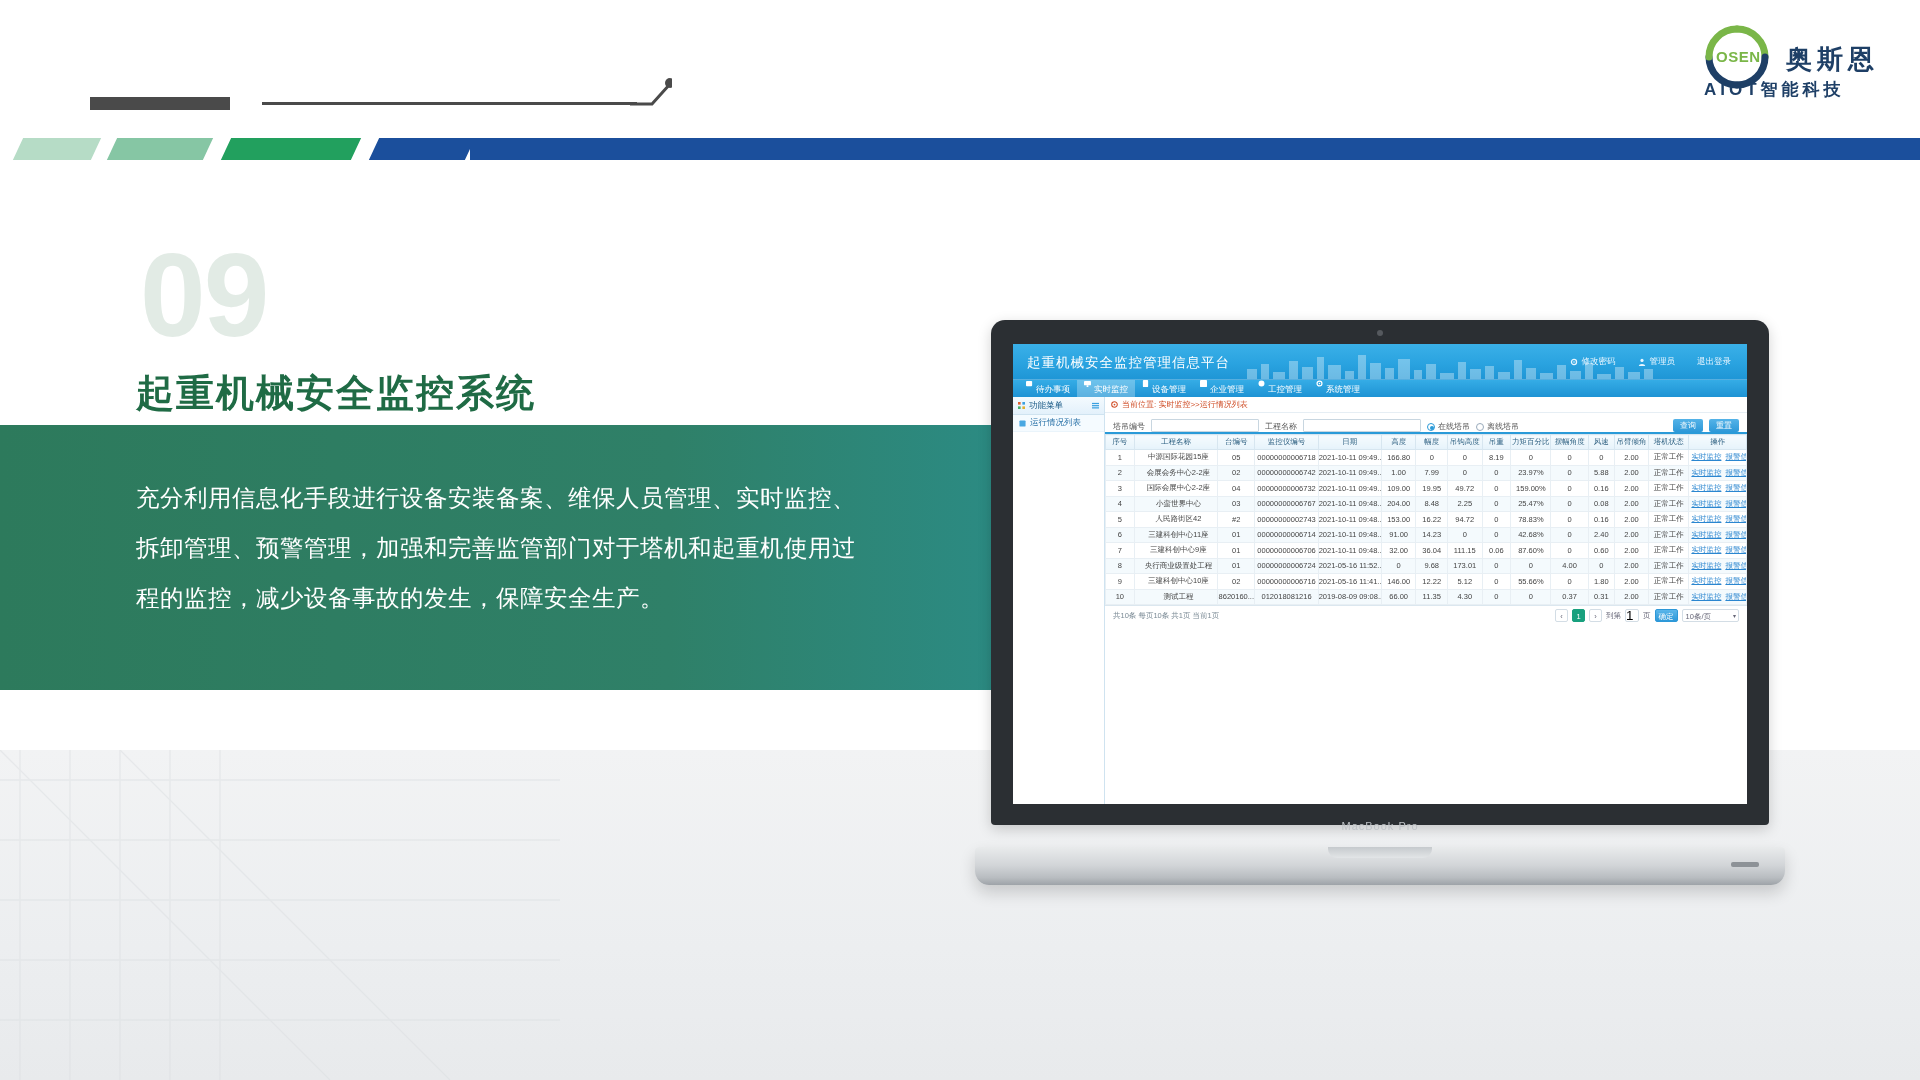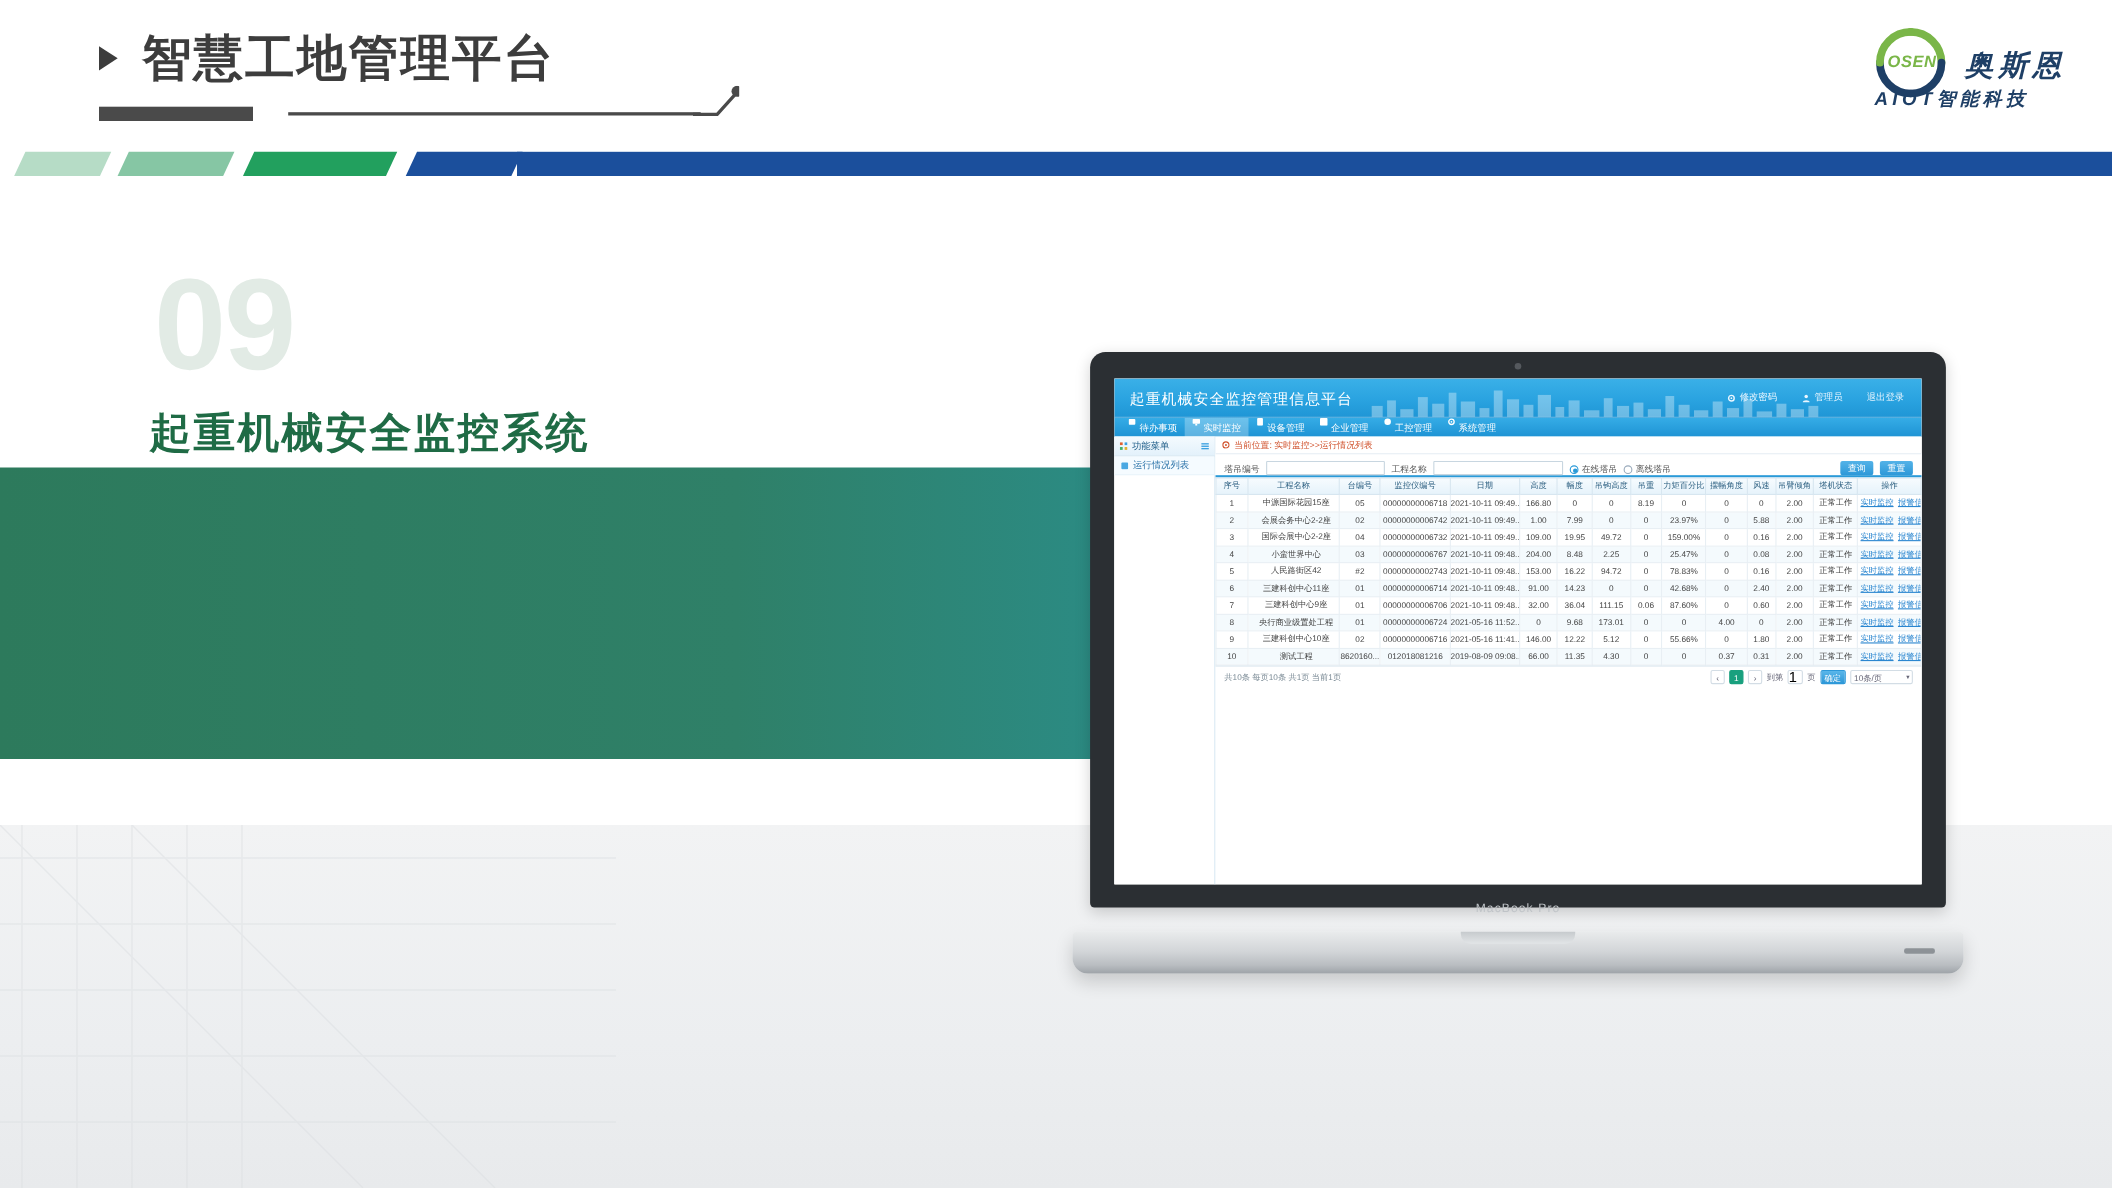--- a/index.html
+++ b/index.html
@@ -17,21 +17,21 @@
   .hdr-title { font-size:45px; font-weight:bold; color:#3d3d3d; letter-spacing:2px; line-height:1; }
   .hdr-rule { position:absolute; left:262px; top:102px; width:375px; height:3px; background:#4a4a4a; }
   .hdr-rule-thick { position:absolute; left:90px; top:97px; width:140px; height:13px; background:#4a4a4a; }
   .hdr-tick { position:absolute; left:630px; top:78px; width:42px; height:28px; }
 
   .bar-row { position:absolute; left:0; top:138px; width:1920px; height:22px; }
   .bar-slant { position:absolute; top:0; height:22px; transform: skewX(-25deg); }
   .bar-blue { position:absolute; left:470px; top:0; right:0; height:22px; background:#1b4f9c; }
 
   
-  .logo { position:absolute; right:38px; top:18px; width:200px; height:88px;font-style:italic; }
+  .logo { position:absolute; right:38px; top:18px; width:200px; height:88px; }
   .logo-ring { position:absolute; left:22px; top:6px; width:66px; height:66px; }
   .logo-osen { position:absolute; left:34px; top:30px; font-size:15px; font-weight:bold; color:#7ab648; letter-spacing:0.5px; }
   .logo-cn { position:absolute; left:104px; top:24px; font-size:26px; font-weight:bold; color:#1e3f66; letter-spacing:5px; }
   .logo-sub { position:absolute; left:22px; top:60px; font-size:17px; font-weight:bold; color:#1e3f66; letter-spacing:4px; white-space:nowrap; }
 
   
   .bignum { position:absolute; left:140px; top:236px; font-size:118px; font-weight:bold; color:#e2ebe5; line-height:1; letter-spacing:-2px; }
   .sec-title { position:absolute; left:136px; top:368px; font-size:38px; font-weight:bold; color:#1f6b45; letter-spacing:2px; }
 
   
@@ -122,24 +122,20 @@
   .pg-in { width:14px; height:13px; border:1px solid #d3dde5; background:#fff; border-radius:2px; }
   .pg-sel { height:13px; border:1px solid #d3dde5; background:#fff; border-radius:2px; font-size:7.5px;
     color:#667; padding:0 27px 0 3px; line-height:13px; position:relative; }
   .pg-sel::after { content:"\25BE"; position:absolute; right:2px; top:0; font-size:6px; }
 </style>
 </head>
 <body>
 
 <div id="slide">
 
-  <div class="hdr-title-wrap">
-    <div class="hdr-arrow"></div>
-    <div class="hdr-title">智慧工地管理平台</div>
-  </div>
   <div class="hdr-rule-thick"></div>
   <div class="hdr-rule"></div>
   <svg class="hdr-tick" viewBox="0 0 42 28">
     <path d="M0 26 L22 26 L40 6" stroke="#4a4a4a" stroke-width="3" fill="none"></path>
     <circle cx="40" cy="5" r="5" fill="#4a4a4a"></circle>
   </svg>
 
   <div class="bar-row">
     <div class="bar-slant" style="left:18px;width:78px;background:#b6dcc6;"></div>
     <div class="bar-slant" style="left:112px;width:96px;background:#86c6a4;"></div>
@@ -158,20 +154,21 @@
     <div class="logo-osen">OSEN</div>
     <div class="logo-cn">奥斯恩</div>
     <div class="logo-sub">AIOT智能科技</div>
   </div>
 
   <div class="bignum">09</div>
   <div class="sec-title">起重机械安全监控系统</div>
 
   <div class="green-band"></div>
   <div class="green-band-tail"></div>
+  <div class="band-text">充分利用信息化手段进行设备安装备案、维保人员管理、实时监控、拆卸管理、预警管理，加强和完善监管部门对于塔机和起重机使用过程的监控，减少设备事故的发生，保障安全生产。</div>
 
   <div class="bottom-gray"></div>
   <svg class="bottom-lines" viewBox="0 0 560 330">
     <g stroke="#dcdfe2" stroke-width="1.4" fill="none">
       <path d="M20 0 L20 330 M70 0 L70 330 M120 0 L120 330 M170 0 L170 330 M220 0 L220 330"></path>
       <path d="M0 30 L560 30 M0 90 L560 90 M0 150 L560 150 M0 210 L560 210 M0 270 L560 270"></path>
       <path d="M0 0 L330 330 M120 0 L450 330"></path>
     </g>
   </svg>
 

